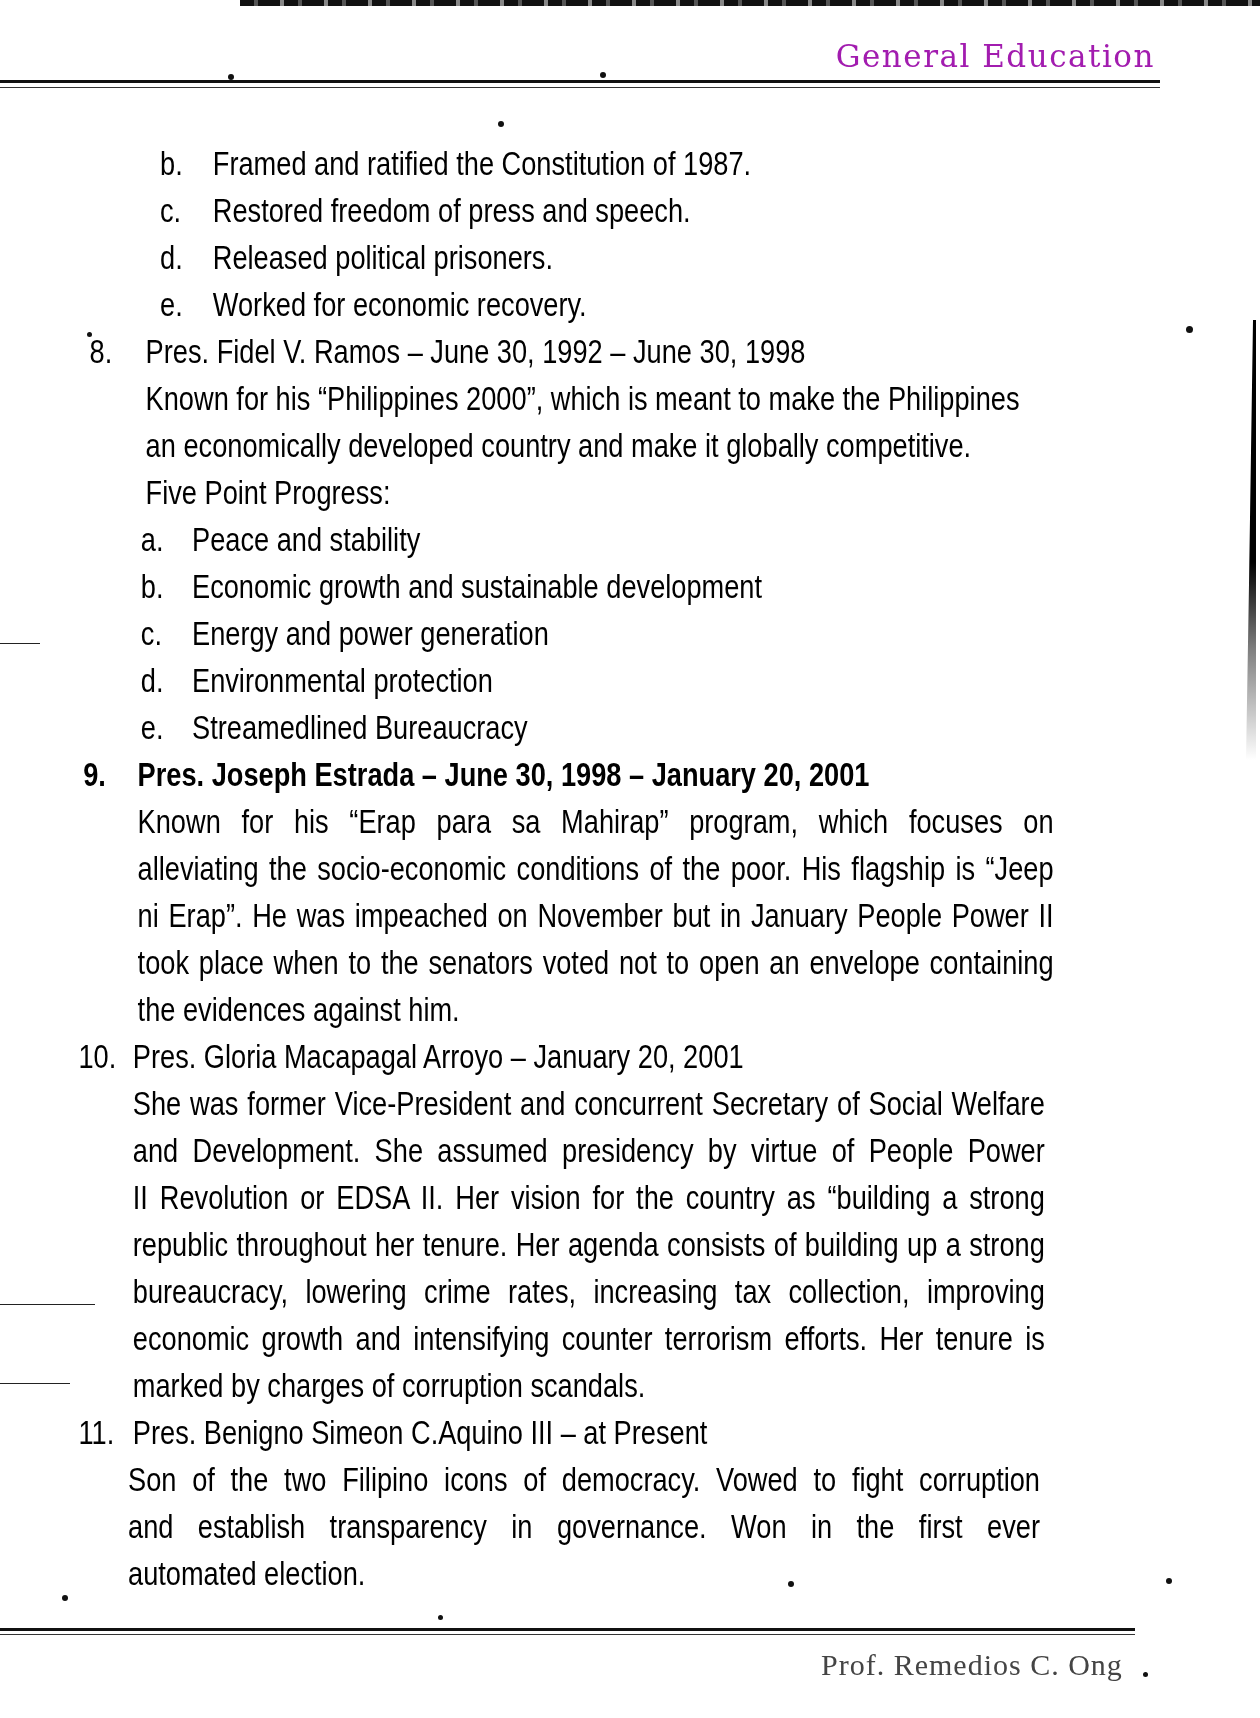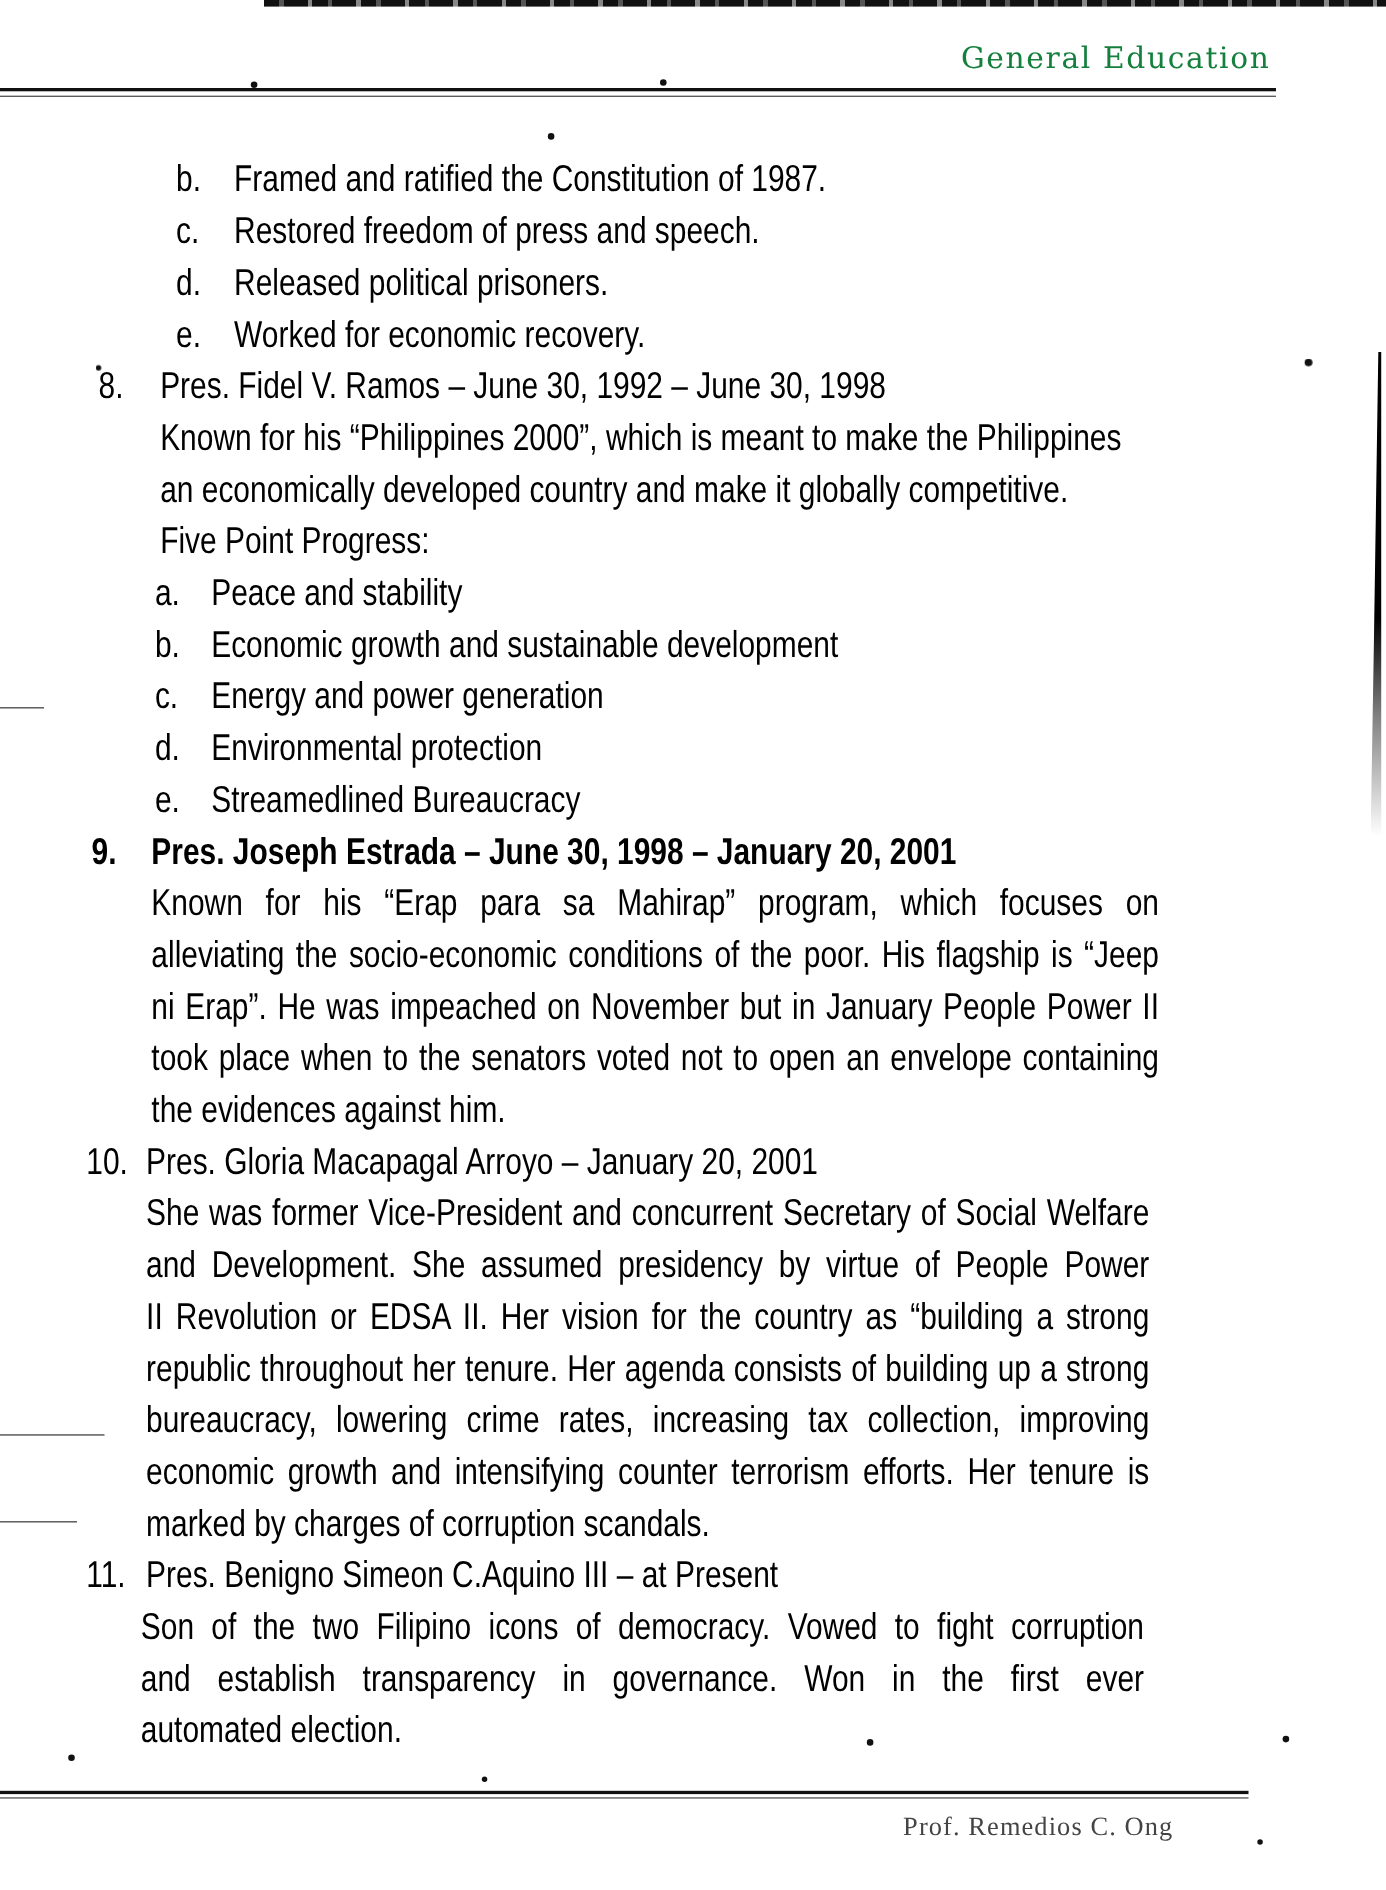--- a/index.html
+++ b/index.html
@@ -1,31 +1,31 @@
 <!DOCTYPE html>
 <html><head>
 <meta charset="utf-8">
 <style>
   html, body { margin: 0; padding: 0; background: #ffffff; }
   body { width: 1260px; height: 1718px; position: relative; overflow: hidden; color: #000; }
   .page { position: absolute; inset: 0; }
   .top-edge { position: absolute; left: 240px; top: 0; width: 1020px; height: 6px;
     background: repeating-linear-gradient(90deg, #111 0 14px, #555 14px 18px, #111 18px 40px, #888 40px 44px); }
   .header-title { position: absolute; right: 105px; top: 38px;
-    font-family: "DejaVu Serif", "Liberation Serif", serif; font-size: 27px; letter-spacing: 1.5px; color: #15803d; }
+    font-family: "DejaVu Serif", "Liberation Serif", serif; font-size: 31px; letter-spacing: 1.5px; color: #a21caf; }
   .rule { position: absolute; height: 0; border-top: 3px solid #111; }
   .rule.thin { border-top: 1px solid #333; }
   .content { position: absolute; left: 0; top: 0; width: 1260px;
     font-family: "Liberation Sans", sans-serif; font-size: 34px; line-height: 46.8px;
     transform: scaleX(0.8); transform-origin: 0 0; }
   .line { position: absolute; white-space: nowrap; }
   .justify { text-align: justify; text-align-last: justify; }
   .marker { position: absolute; }
   .footer-title { position: absolute; left: 821px; top: 1648px;
-    font-family: "Liberation Serif", serif; font-size: 24px; color: #444; letter-spacing: 1px; }
+    font-family: "Liberation Serif", serif; font-size: 30px; color: #444; letter-spacing: 1px; }
   .speck { position: absolute; background: #111; border-radius: 50%; }
   .right-scan { position: absolute; right: 4px; top: 320px; width: 10px; height: 440px;
     background: linear-gradient(180deg, #000 0%, #000 55%, rgba(0,0,0,0.5) 75%, rgba(0,0,0,0) 100%);
     clip-path: polygon(70% 0, 100% 0, 100% 100%, 0 100%, 30% 60%); }
   .dash-left { position: absolute; height: 0; border-top: 1px solid #222; }
 </style>
 </head>
 <body>
 
 <div class="page">

